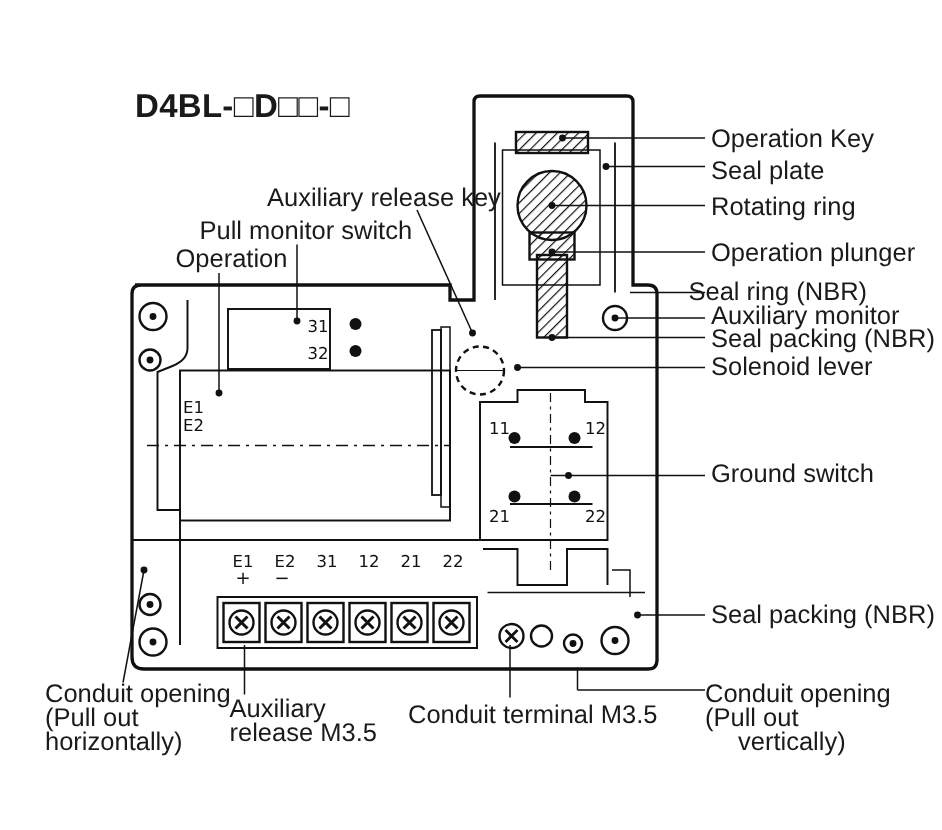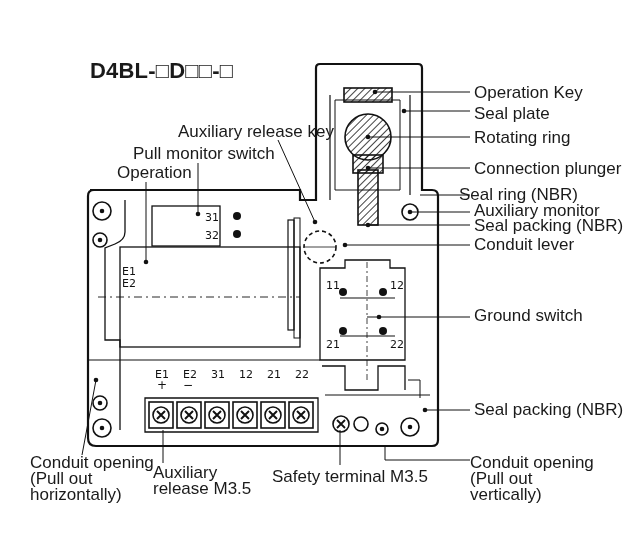--- a/index.html
+++ b/index.html
@@ -163,29 +163,29 @@
   <text x="157" y="389" font-size="12">+</text>
   <text x="183" y="389" font-size="12">−</text>
 </svg>
 
 <div class="lbl" style="left:474px;top:85px">Operation Key</div>
 <div class="lbl" style="left:474px;top:106px">Seal plate</div>
 <div class="lbl" style="left:474px;top:130px">Rotating ring</div>
 <div class="lbl" style="left:178px;top:124px">Auxiliary release key</div>
 <div class="lbl" style="left:133px;top:146px">Pull monitor switch</div>
 <div class="lbl" style="left:117px;top:165px">Operation</div>
-<div class="lbl" style="left:474px;top:161px">Connection plunger</div>
+<div class="lbl" style="left:474px;top:161px">Operation plunger</div>
 <div class="lbl" style="left:459px;top:187px">Seal ring (NBR)</div>
 <div class="lbl" style="left:474px;top:203px">Auxiliary monitor</div>
 <div class="lbl" style="left:474px;top:218px">Seal packing (NBR)</div>
-<div class="lbl" style="left:474px;top:237px">Conduit lever</div>
+<div class="lbl" style="left:474px;top:237px">Solenoid lever</div>
 <div class="lbl" style="left:474px;top:308px">Ground switch</div>
 <div class="lbl" style="left:474px;top:402px">Seal packing (NBR)</div>
 
 <div class="lbl" style="left:30px;top:455px">Conduit opening</div>
 <div class="lbl" style="left:30px;top:471px">(Pull out</div>
 <div class="lbl" style="left:30px;top:487px">horizontally)</div>
 <div class="lbl" style="left:153px;top:465px">Auxiliary</div>
 <div class="lbl" style="left:153px;top:481px">release M3.5</div>
-<div class="lbl" style="left:272px;top:469px">Safety terminal M3.5</div>
+<div class="lbl" style="left:272px;top:469px">Conduit terminal M3.5</div>
 <div class="lbl" style="left:470px;top:455px">Conduit opening</div>
 <div class="lbl" style="left:470px;top:471px">(Pull out</div>
-<div class="lbl" style="left:470px;top:487px">vertically)</div>
+<div class="lbl" style="left:492px;top:487px">vertically)</div>
 
 </body></html>

